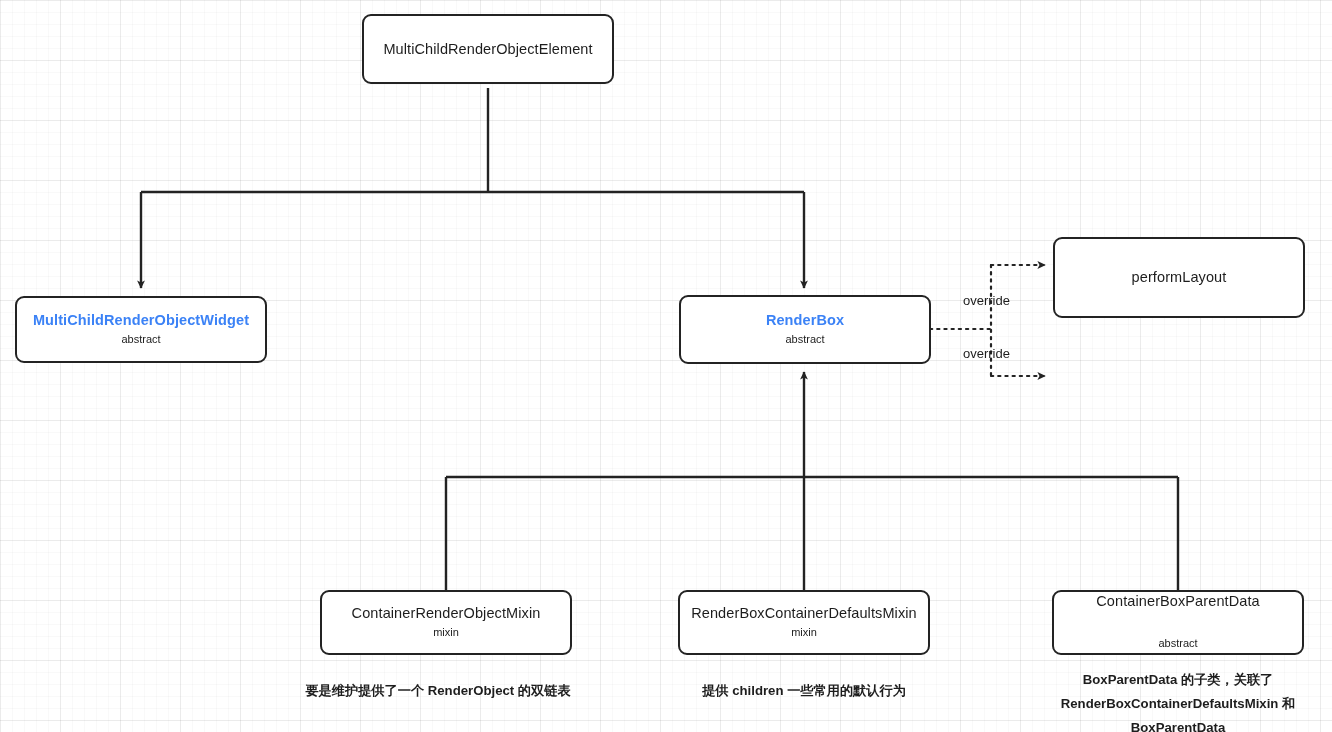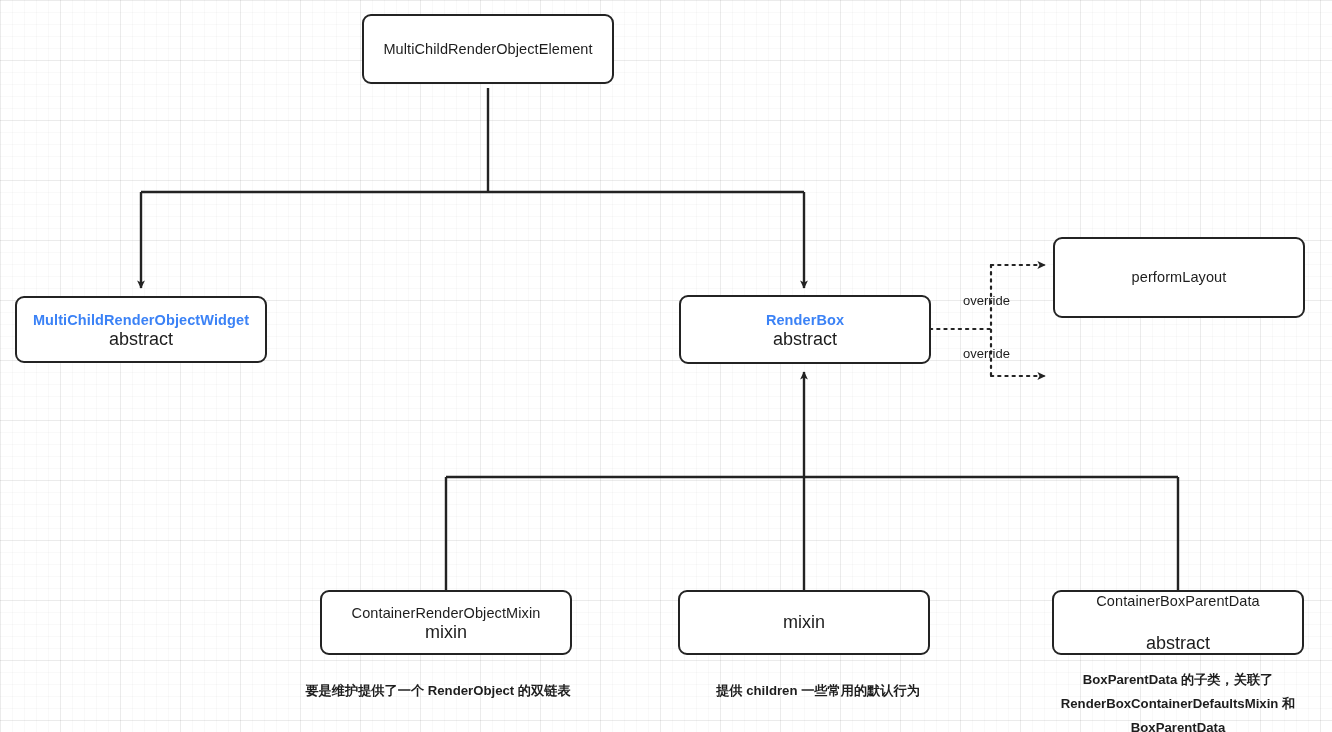--- a/index.html
+++ b/index.html
@@ -44,21 +44,21 @@
     text-align: center;
     color: #1d1d1d;
   }
   .node .title {
     font-size: 14.5px;
     line-height: 19px;
     letter-spacing: 0.1px;
     white-space: nowrap;
   }
   .node .sub {
-    font-size: 18px;
+    font-size: 11px;
     line-height: 19px;
     white-space: nowrap;
   }
   .node.accent .title {
     color: #3b82f6;
     font-weight: bold;
   }
   .caption {
     position: absolute;
     text-align: center;
@@ -132,37 +132,38 @@
     <span class="title">performLayout</span>
   </div>
 
 
   <div class="node" style="left:320px; top:590px; width:252px; height:65px;">
     <span class="title">ContainerRenderObjectMixin</span>
     <span class="sub">mixin</span>
   </div>
 
   <div class="node" style="left:678px; top:590px; width:252px; height:65px;">
+    <span class="title">RenderBoxContainerDefaultsMixin</span>
     <span class="sub">mixin</span>
   </div>
 
   <div class="node" style="left:1052px; top:590px; width:252px; height:65px;justify-content:space-between;">
     <span class="title">ContainerBoxParentData</span>
     <span class="sub">abstract</span>
   </div>
 
   <div class="edge-label" style="left:963px; top:293px;">override</div>
 
   <div class="edge-label" style="left:963px; top:346px;">override</div>
 
   <div class="caption" style="left:288px; top:679px; width:300px;">
     <span>要是维护提供了一个 RenderObject 的双链表</span>
   </div>
 
-  <div class="caption" style="left:668px; top:679px; width:300px;">
+  <div class="caption" style="left:654px; top:679px; width:300px;">
     <span>提供 children 一些常用的默认行为</span>
   </div>
 
   <div class="caption" style="left:1028px; top:668px; width:300px;">
     <div>BoxParentData 的子类，关联了</div>
     <div>RenderBoxContainerDefaultsMixin 和</div>
     <div>BoxParentData</div>
   </div>
 
 </div>

